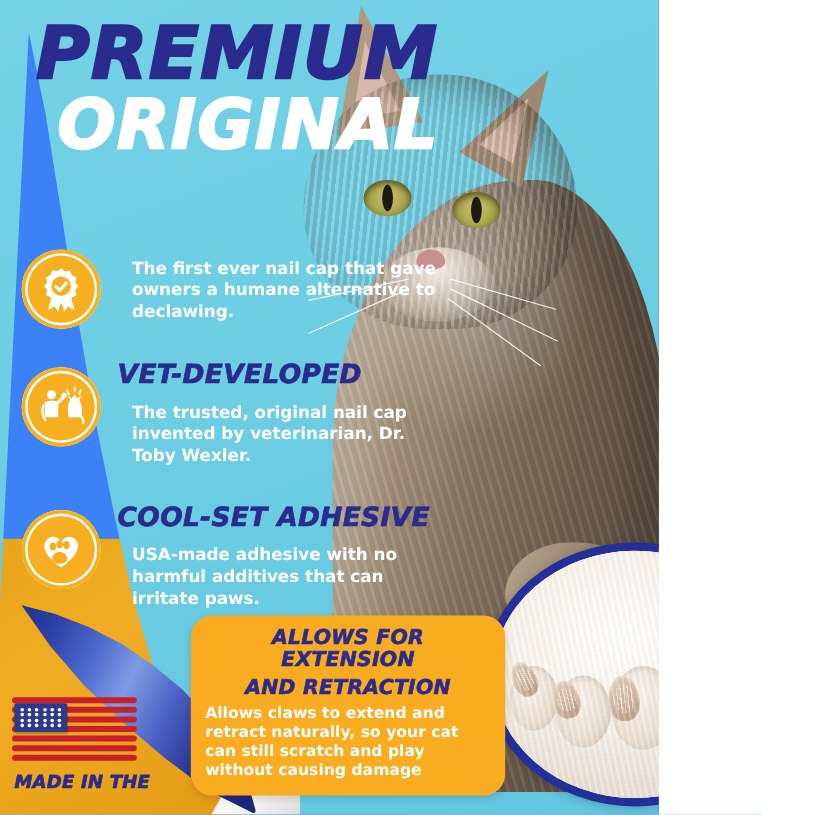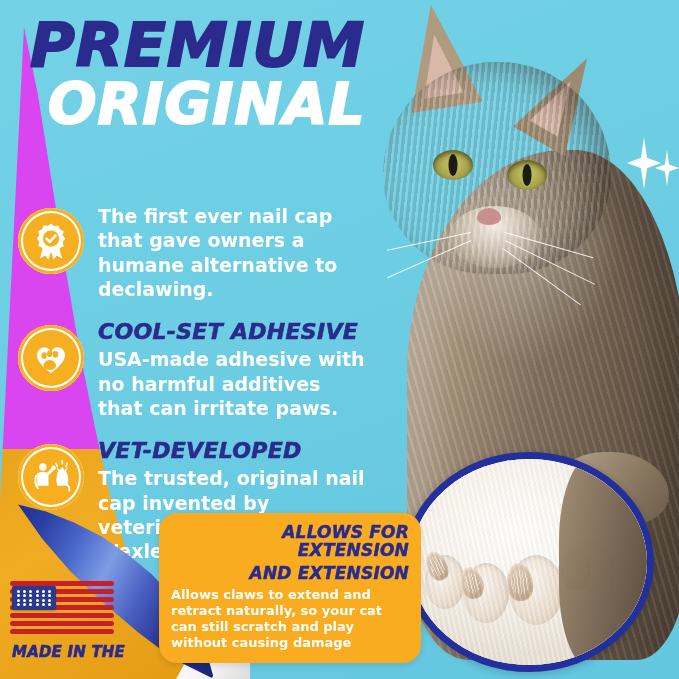--- a/index.html
+++ b/index.html
@@ -3,22 +3,22 @@
 <meta charset="utf-8">
 <style>
   html,body{margin:0;padding:0;}
   body{
     width:679px;height:679px;
     font-family:"Liberation Sans", sans-serif;
     overflow:hidden;
   }
   #poster{
     position:relative;
-    width:679px;height:679px;
-    background:#d946ef;
+    width:549px;height:679px;
+    background:#3b82f6;
     overflow:hidden;
   }
   
   .bg-usa{
     position:absolute;left:0;bottom:0;width:215px;height:230px;
     background:linear-gradient(145deg,#E8A41C 0%,#F0AC22 35%,#E39A14 100%);
   }
   .bg-teal{
     position:absolute;inset:0;
     background:linear-gradient(160deg,#74D2E6 0%,#6CCDE3 45%,#63C7E0 100%);
@@ -162,39 +162,39 @@
   }
   .f-text{flex:1 1 auto;padding-top:2px;}
   .f-title{
     font-family:"DejaVu Sans", sans-serif;
     font-weight:bold;font-style:italic;font-size:22px;
     color:#2A2B8C;letter-spacing:.3px;margin:0 0 4px 0;line-height:1;
     -webkit-text-stroke:.6px #2A2B8C;
   }
   .f-desc{
     font-family:"DejaVu Sans", sans-serif;
-    font-weight:bold;font-size:19px;line-height:1.28;
-    color:#FFFFFF;margin:0;max-width:268px;
+    font-weight:bold;font-size:14px;line-height:1.28;
+    color:#FFFFFF;margin:12px;max-width:268px;
   }
   
   .ic{position:absolute;inset:0;display:flex;align-items:center;justify-content:center;}
   .ic svg{width:40px;height:40px;}
 
   
   .callout{
     position:absolute;left:159px;top:513px;width:262px;
     background:#F9AC20;border-radius:18px;
     padding:10px 12px 12px 12px;box-sizing:border-box;
     box-shadow:0 2px 6px rgba(0,0,0,.12);
     z-index:6;
   }
   .co-title{
     font-family:"DejaVu Sans", sans-serif;
     font-weight:bold;font-style:italic;font-size:17px;line-height:1.06;
-    color:#2A2B8C;text-align:right;margin:0 0 5px 0;letter-spacing:.2px;
+    color:#2A2B8C;text-align:center;margin:0 0 5px 0;letter-spacing:.2px;
     -webkit-text-stroke:.5px #2A2B8C;
   }
   .co-desc{
     font-family:"DejaVu Sans", sans-serif;
     font-weight:bold;font-size:13px;line-height:1.24;
     color:#FFFFFF;text-align:left;margin:0;
   }
 
   
   .oval{
@@ -312,38 +312,20 @@
             <path d="M20 40 L14 60 L23 55 L28 62 L33 44 Z" fill="#fff"></path>
             <path d="M44 40 L50 60 L41 55 L36 62 L31 44 Z" fill="#fff"></path>
             <path d="M32 4 l5.2 4.3 6.6-1.3 2.4 6.3 6.1 2.9-1.6 6.6 4.1 5.4-4.1 5.4 1.6 6.6-6.1 2.9-2.4 6.3-6.6-1.3L32 52l-5.2-4.3-6.6 1.3-2.4-6.3-6.1-2.9 1.6-6.6L9.2 28l4.1-5.4-1.6-6.6 6.1-2.9 2.4-6.3 6.6 1.3z" fill="#fff"></path>
             <circle cx="32" cy="28" r="13" fill="#F7AF22"></circle>
             <path d="M25 28.5 l5 5 9-10" stroke="#fff" stroke-width="4.2" fill="none" stroke-linecap="round" stroke-linejoin="round"></path>
           </svg>
         </div>
       </div>
       <div class="f-text">
         <div class="f-desc">The first ever nail cap that gave owners a humane alternative to declawing.</div>
-      </div>
-    </div>
-
-    <div class="feature">
-      <div class="f-icon">
-        <div class="ic">
-          <svg viewBox="0 0 64 64" aria-hidden="true">
-            <path d="M32 56 C10 40 6 28 12 20 C18 12 28 14 32 22 C36 14 46 12 52 20 C58 28 54 40 32 56 Z" fill="#fff"></path>
-            <ellipse cx="21" cy="28" rx="4.4" ry="5.4" fill="#F7AF22"></ellipse>
-            <ellipse cx="30" cy="25" rx="4.4" ry="5.4" fill="#F7AF22"></ellipse>
-            <ellipse cx="39" cy="26" rx="4.4" ry="5.4" fill="#F7AF22"></ellipse>
-            <path d="M30 35 c6 0 10 5 10 9 0 5-5 7-10 7 s-10-2-10-7 c0-4 4-9 10-9 z" fill="#F7AF22"></path>
-          </svg>
-        </div>
-      </div>
-      <div class="f-text">
-        <div class="f-title">COOL-SET ADHESIVE</div>
-        <div class="f-desc">USA-made adhesive with no harmful additives that can irritate paws.</div>
       </div>
     </div>
 
     <div class="feature">
       <div class="f-icon">
         <div class="ic">
           <svg viewBox="0 0 64 64" aria-hidden="true">
             <circle cx="19" cy="16" r="6" fill="#fff"></circle>
             <path d="M10 26 q9-5 18 0 l0 20 -18 0 z" fill="#fff"></path>
             <path d="M27 27 q5-4 8-8" stroke="#fff" stroke-width="4.5" fill="none" stroke-linecap="round"></path>
@@ -355,20 +337,38 @@
             <path d="M40 10 l2 5 M50 6 l0 5 M58 10 l-2 5" stroke="#fff" stroke-width="2.6" stroke-linecap="round"></path>
           </svg>
         </div>
       </div>
       <div class="f-text">
         <div class="f-title">VET-DEVELOPED</div>
         <div class="f-desc">The trusted, original nail cap invented by veterinarian, Dr. Toby Wexler.</div>
       </div>
     </div>
 
+    <div class="feature">
+      <div class="f-icon">
+        <div class="ic">
+          <svg viewBox="0 0 64 64" aria-hidden="true">
+            <path d="M32 56 C10 40 6 28 12 20 C18 12 28 14 32 22 C36 14 46 12 52 20 C58 28 54 40 32 56 Z" fill="#fff"></path>
+            <ellipse cx="21" cy="28" rx="4.4" ry="5.4" fill="#F7AF22"></ellipse>
+            <ellipse cx="30" cy="25" rx="4.4" ry="5.4" fill="#F7AF22"></ellipse>
+            <ellipse cx="39" cy="26" rx="4.4" ry="5.4" fill="#F7AF22"></ellipse>
+            <path d="M30 35 c6 0 10 5 10 9 0 5-5 7-10 7 s-10-2-10-7 c0-4 4-9 10-9 z" fill="#F7AF22"></path>
+          </svg>
+        </div>
+      </div>
+      <div class="f-text">
+        <div class="f-title">COOL-SET ADHESIVE</div>
+        <div class="f-desc">USA-made adhesive with no harmful additives that can irritate paws.</div>
+      </div>
+    </div>
+
   </div>
 
   <div class="oval">
     <div class="oval-inner">
       <div class="toe" style="left:14px;top:96px;width:40px;height:54px;"></div>
       <div class="toe" style="left:52px;top:104px;width:46px;height:60px;"></div>
       <div class="toe" style="left:98px;top:96px;width:54px;height:70px;"></div>
       <div class="toe" style="left:146px;top:82px;width:58px;height:74px;"></div>
       <div class="cap" style="left:16px;top:92px;width:20px;height:30px;transform:rotate(-26deg);"></div>
       <div class="cap" style="left:50px;top:108px;width:22px;height:32px;transform:rotate(-14deg);"></div>
@@ -377,21 +377,21 @@
       <div class="pawfur"></div>
       <div class="oval-cat-edge"></div>
     </div>
   </div>
 
   <div class="curl-white"></div>
   <div class="curl"></div>
 
   <div class="callout">
     <div class="co-title">ALLOWS FOR EXTENSION</div>
-    <div class="co-title">AND EXTENSION</div>
+    <div class="co-title">AND RETRACTION</div>
     <div class="co-desc">Allows claws to extend and retract naturally, so your cat can still scratch and play without causing damage</div>
   </div>
 
   <div class="usa">
     <div class="flag">
       <div class="stripe" style="top:0px;"></div>
       <div class="stripe" style="top:8px;"></div>
       <div class="stripe" style="top:16px;"></div>
       <div class="stripe" style="top:24px;"></div>
       <div class="stripe" style="top:32px;"></div>

